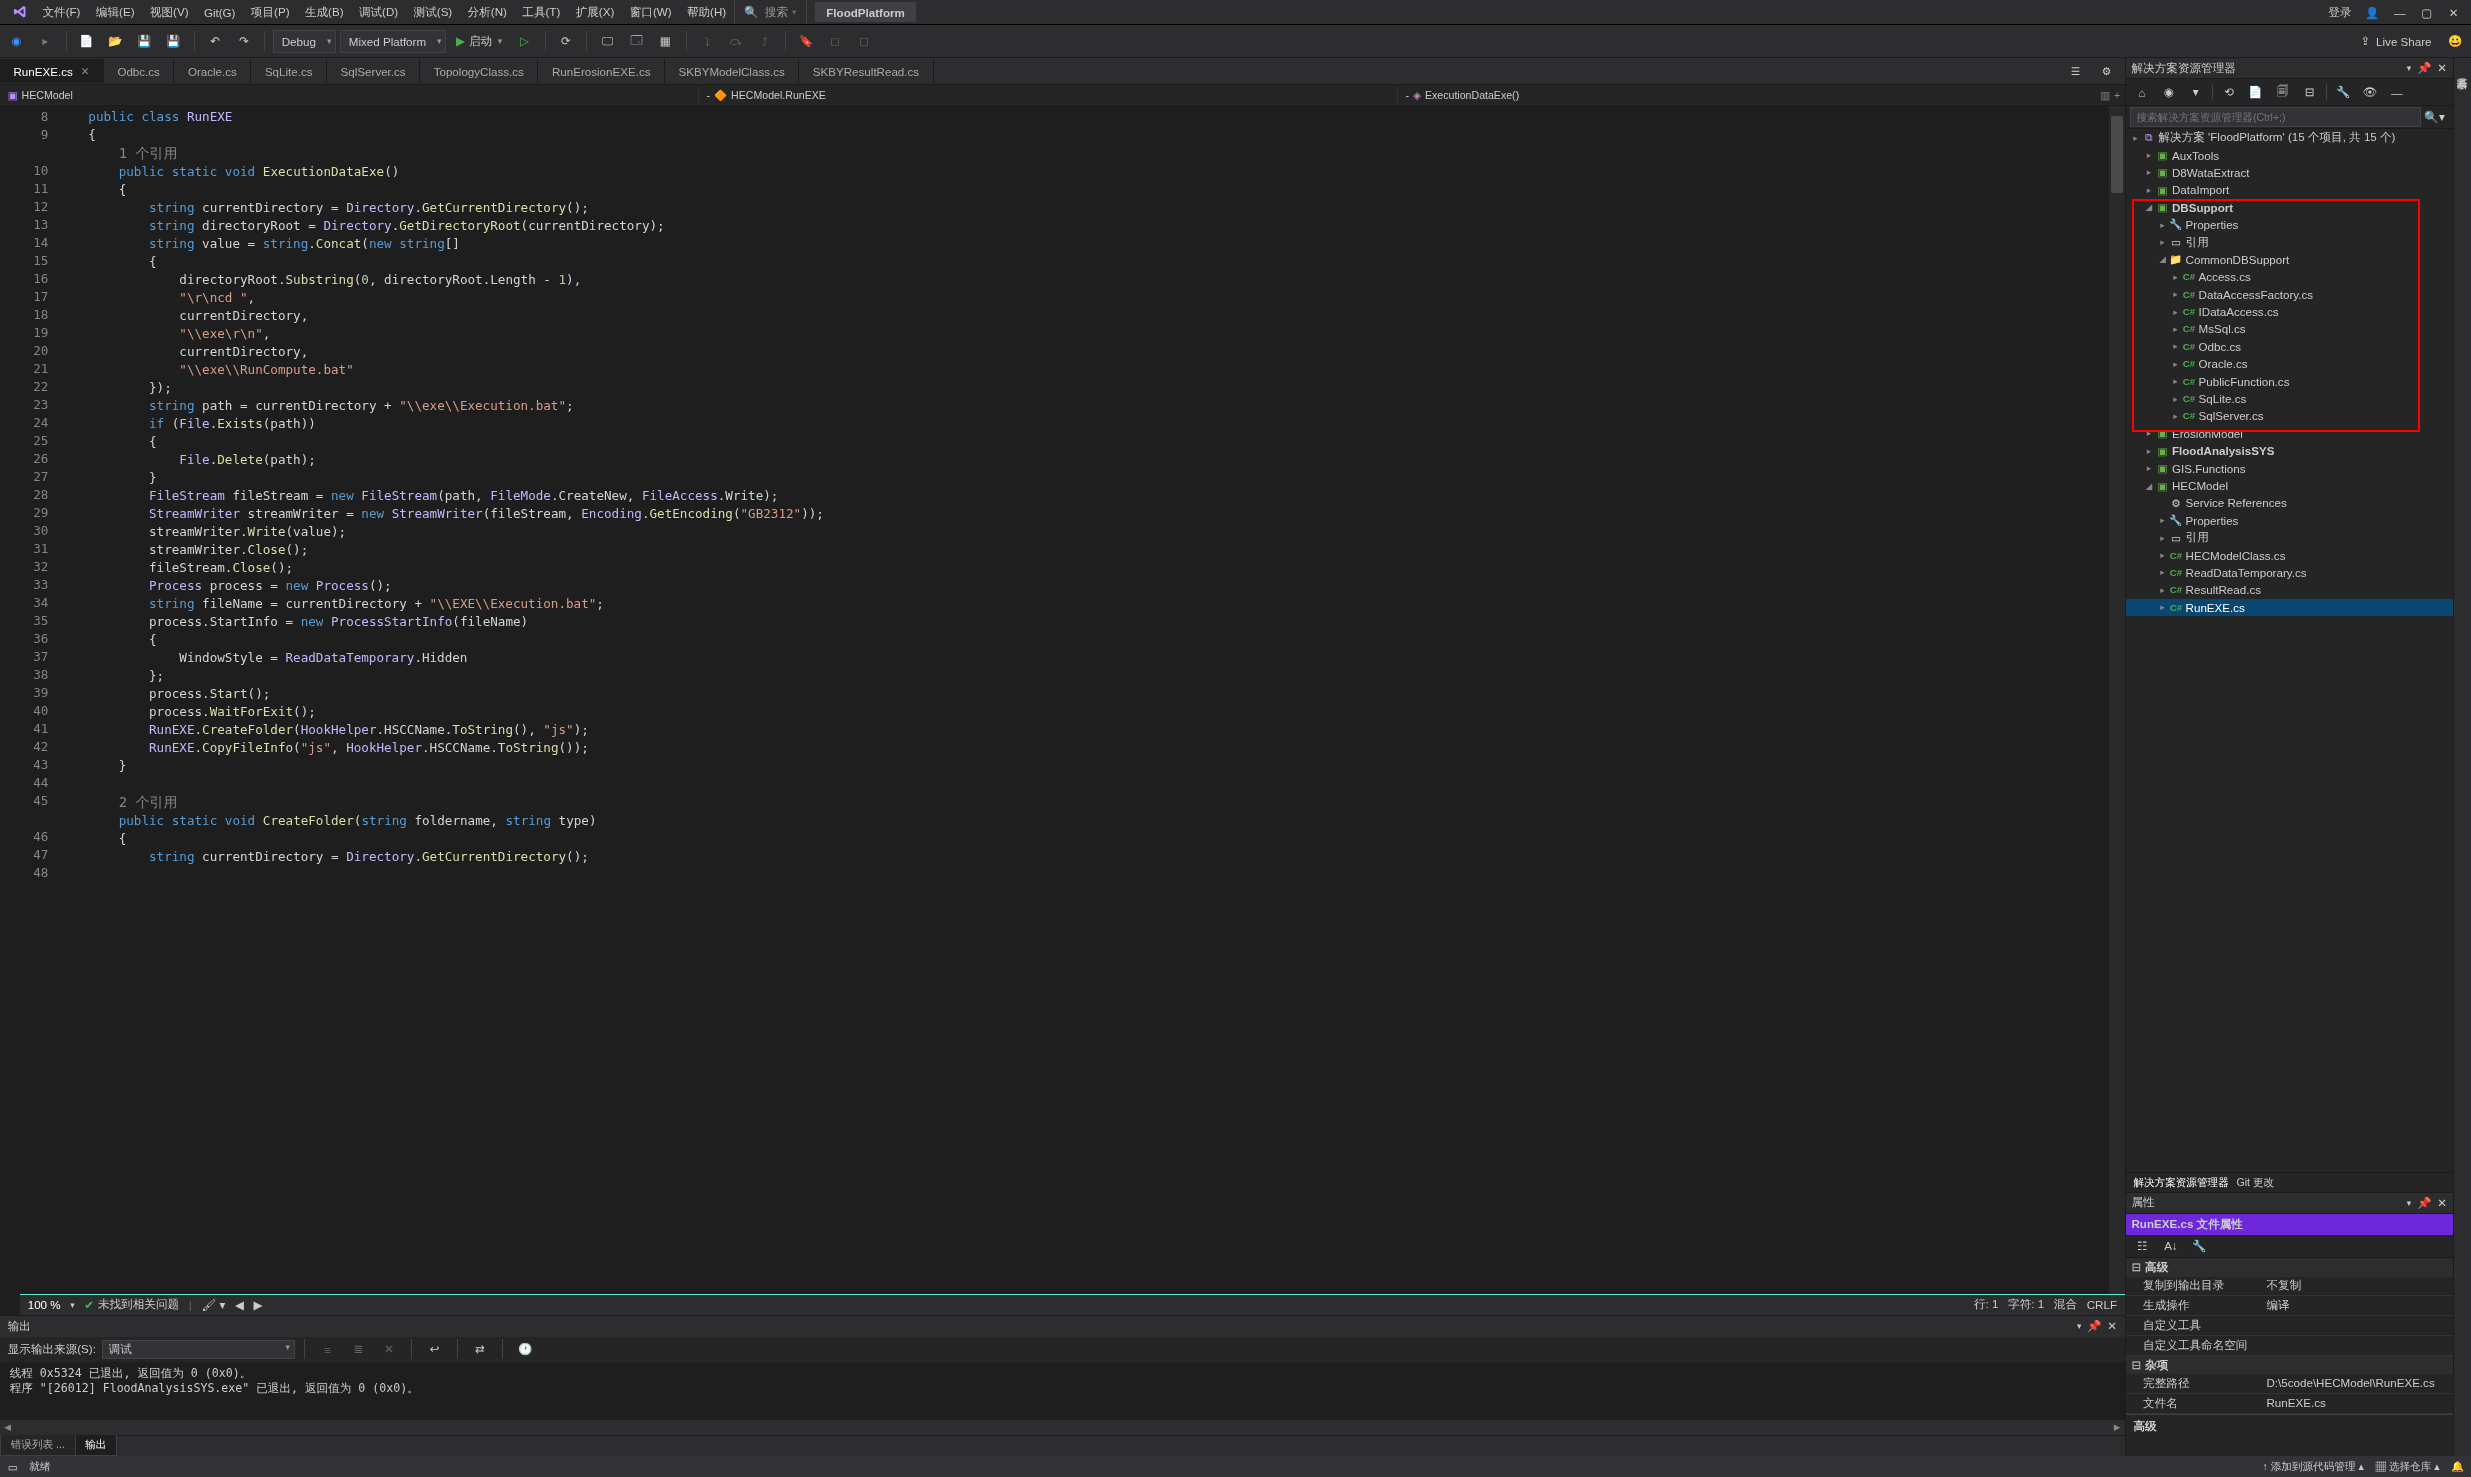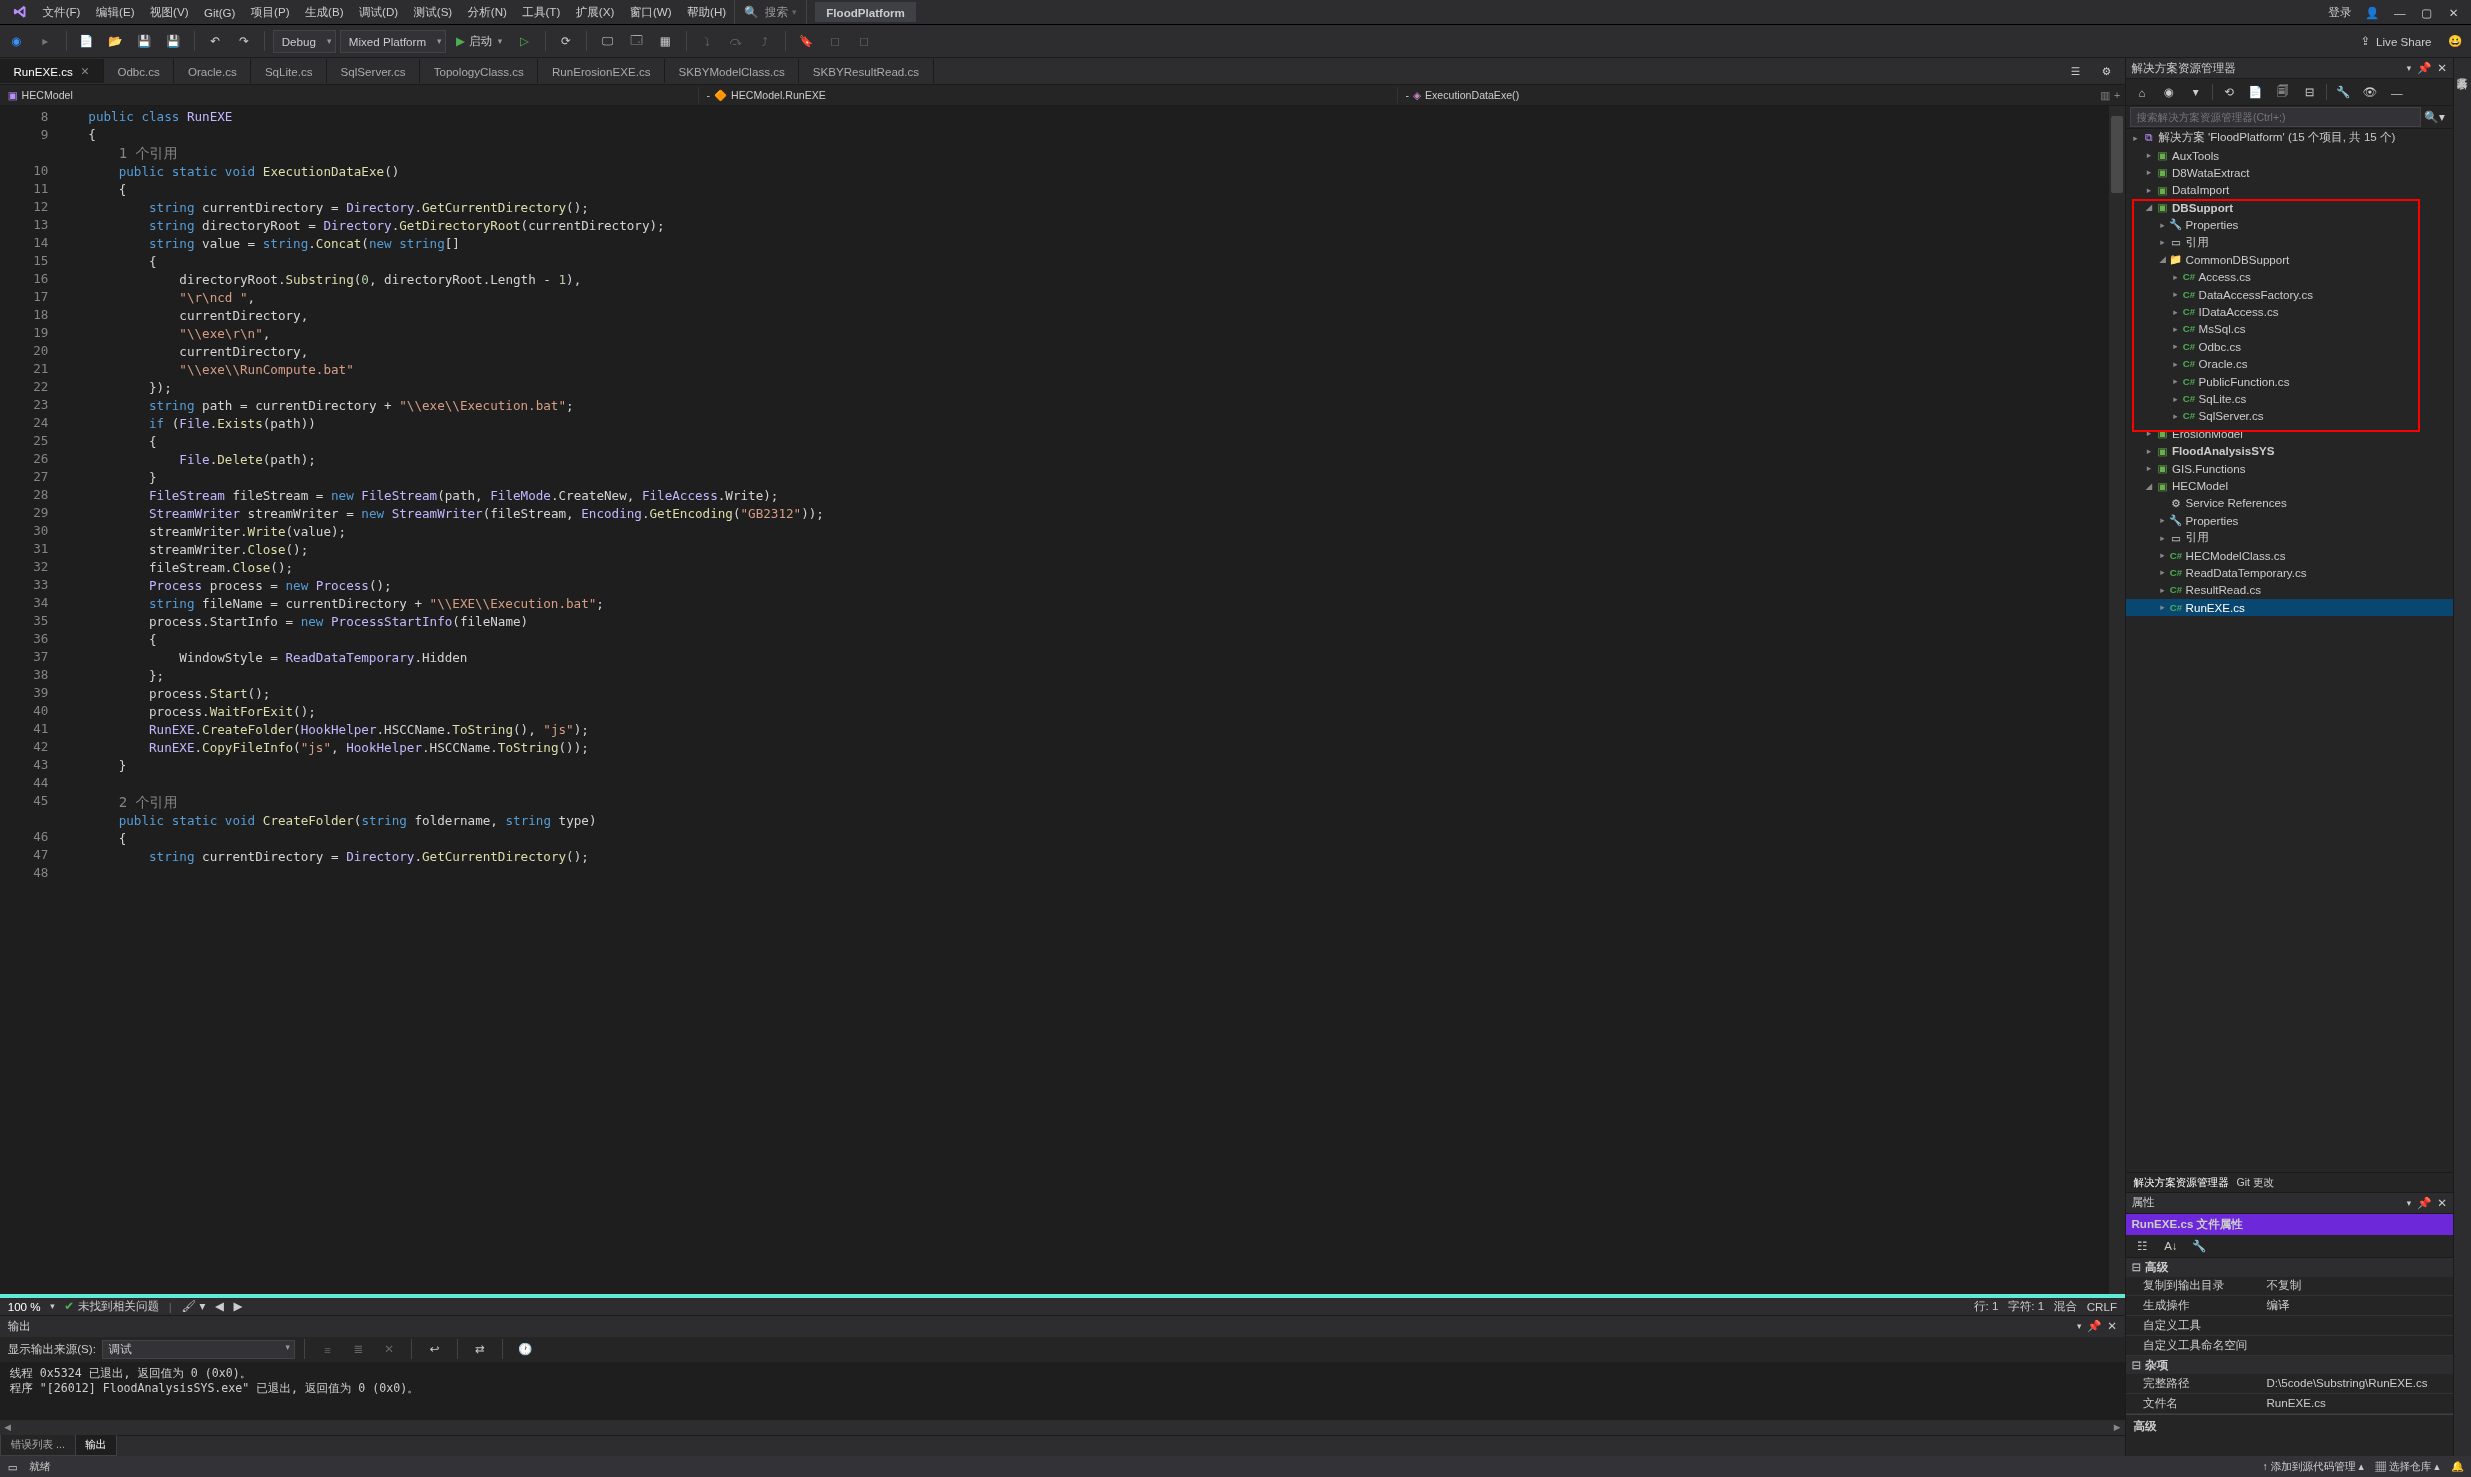--- a/index.html
+++ b/index.html
@@ -61,21 +61,21 @@
 .code .kw { color:#569cd6; }
 .code .str { color:#d69d85; }
 .code .fn { color:#dcdcaa; }
 .code .num { color:#b5cea8; }
 .code .cls { color:#c4b5fd; }
 .code .ref { color:#858585; font-size:14px; }
 .editor-scroll { position:absolute; right:0; top:0; bottom:0; width:15.4px; background:#2a2a2a; }
 .editor-scroll .thumb { position:absolute; left:1.9px; right:1.9px; top:9.7px; height:77px; background:#4a4a4a; border-radius:1.9px; }
 
 
-.editor-statusbar { height:21px; background:#2d2d30; display:flex; align-items:center; padding:0 7.7px; color:#ccc; gap:9.7px; border-top:4px solid #5eead4; }
+.editor-statusbar { height:21px; background:#2d2d30; display:flex; align-items:center; padding:0 7.7px; color:#ccc; gap:9.7px; border-top:1px solid #5eead4;margin-left:20px; }
 .editor-statusbar .zoom { color:#fff; }
 .editor-statusbar .spacer { flex:1; }
 
 
 .output-panel { border-top:1px solid #1b1b1b; background:#1e1e1e; }
 .output-header { height:21px; background:#2d2d30; display:flex; align-items:center; padding:0 7.7px; color:#ccc; }
 .output-header .spacer { flex:1; }
 .output-toolstrip { height:25px; display:flex; align-items:center; padding:1.9px 7.7px; background:#252526; gap:5.8px; color:#ccc; }
 .output-toolstrip .combo { background:#333337; border:1px solid #434346; padding:1px 21px 1px 5.8px; position:relative; min-width:193px; }
 .output-toolstrip .combo::after { content:"▾"; position:absolute; right:3.9px; font-size:8.7px; color:#999; }
@@ -626,21 +626,21 @@
                 <div class="v"></div>
               </div>
             </div>
         <div class="props-cat">
               <span>⊟</span>
               <b>杂项</b>
             </div>
         <div id="props-misc">
               <div class="props-row">
                 <div class="k">完整路径</div>
-                <div class="v">D:\5code\Substring\RunEXE.cs</div>
+                <div class="v">D:\5code\HECModel\RunEXE.cs</div>
               </div>
               <div class="props-row">
                 <div class="k">文件名</div>
                 <div class="v">RunEXE.cs</div>
               </div>
             </div>
       </div>
       <div class="props-desc"><b>高级</b></div>
     </div>
   </div>

